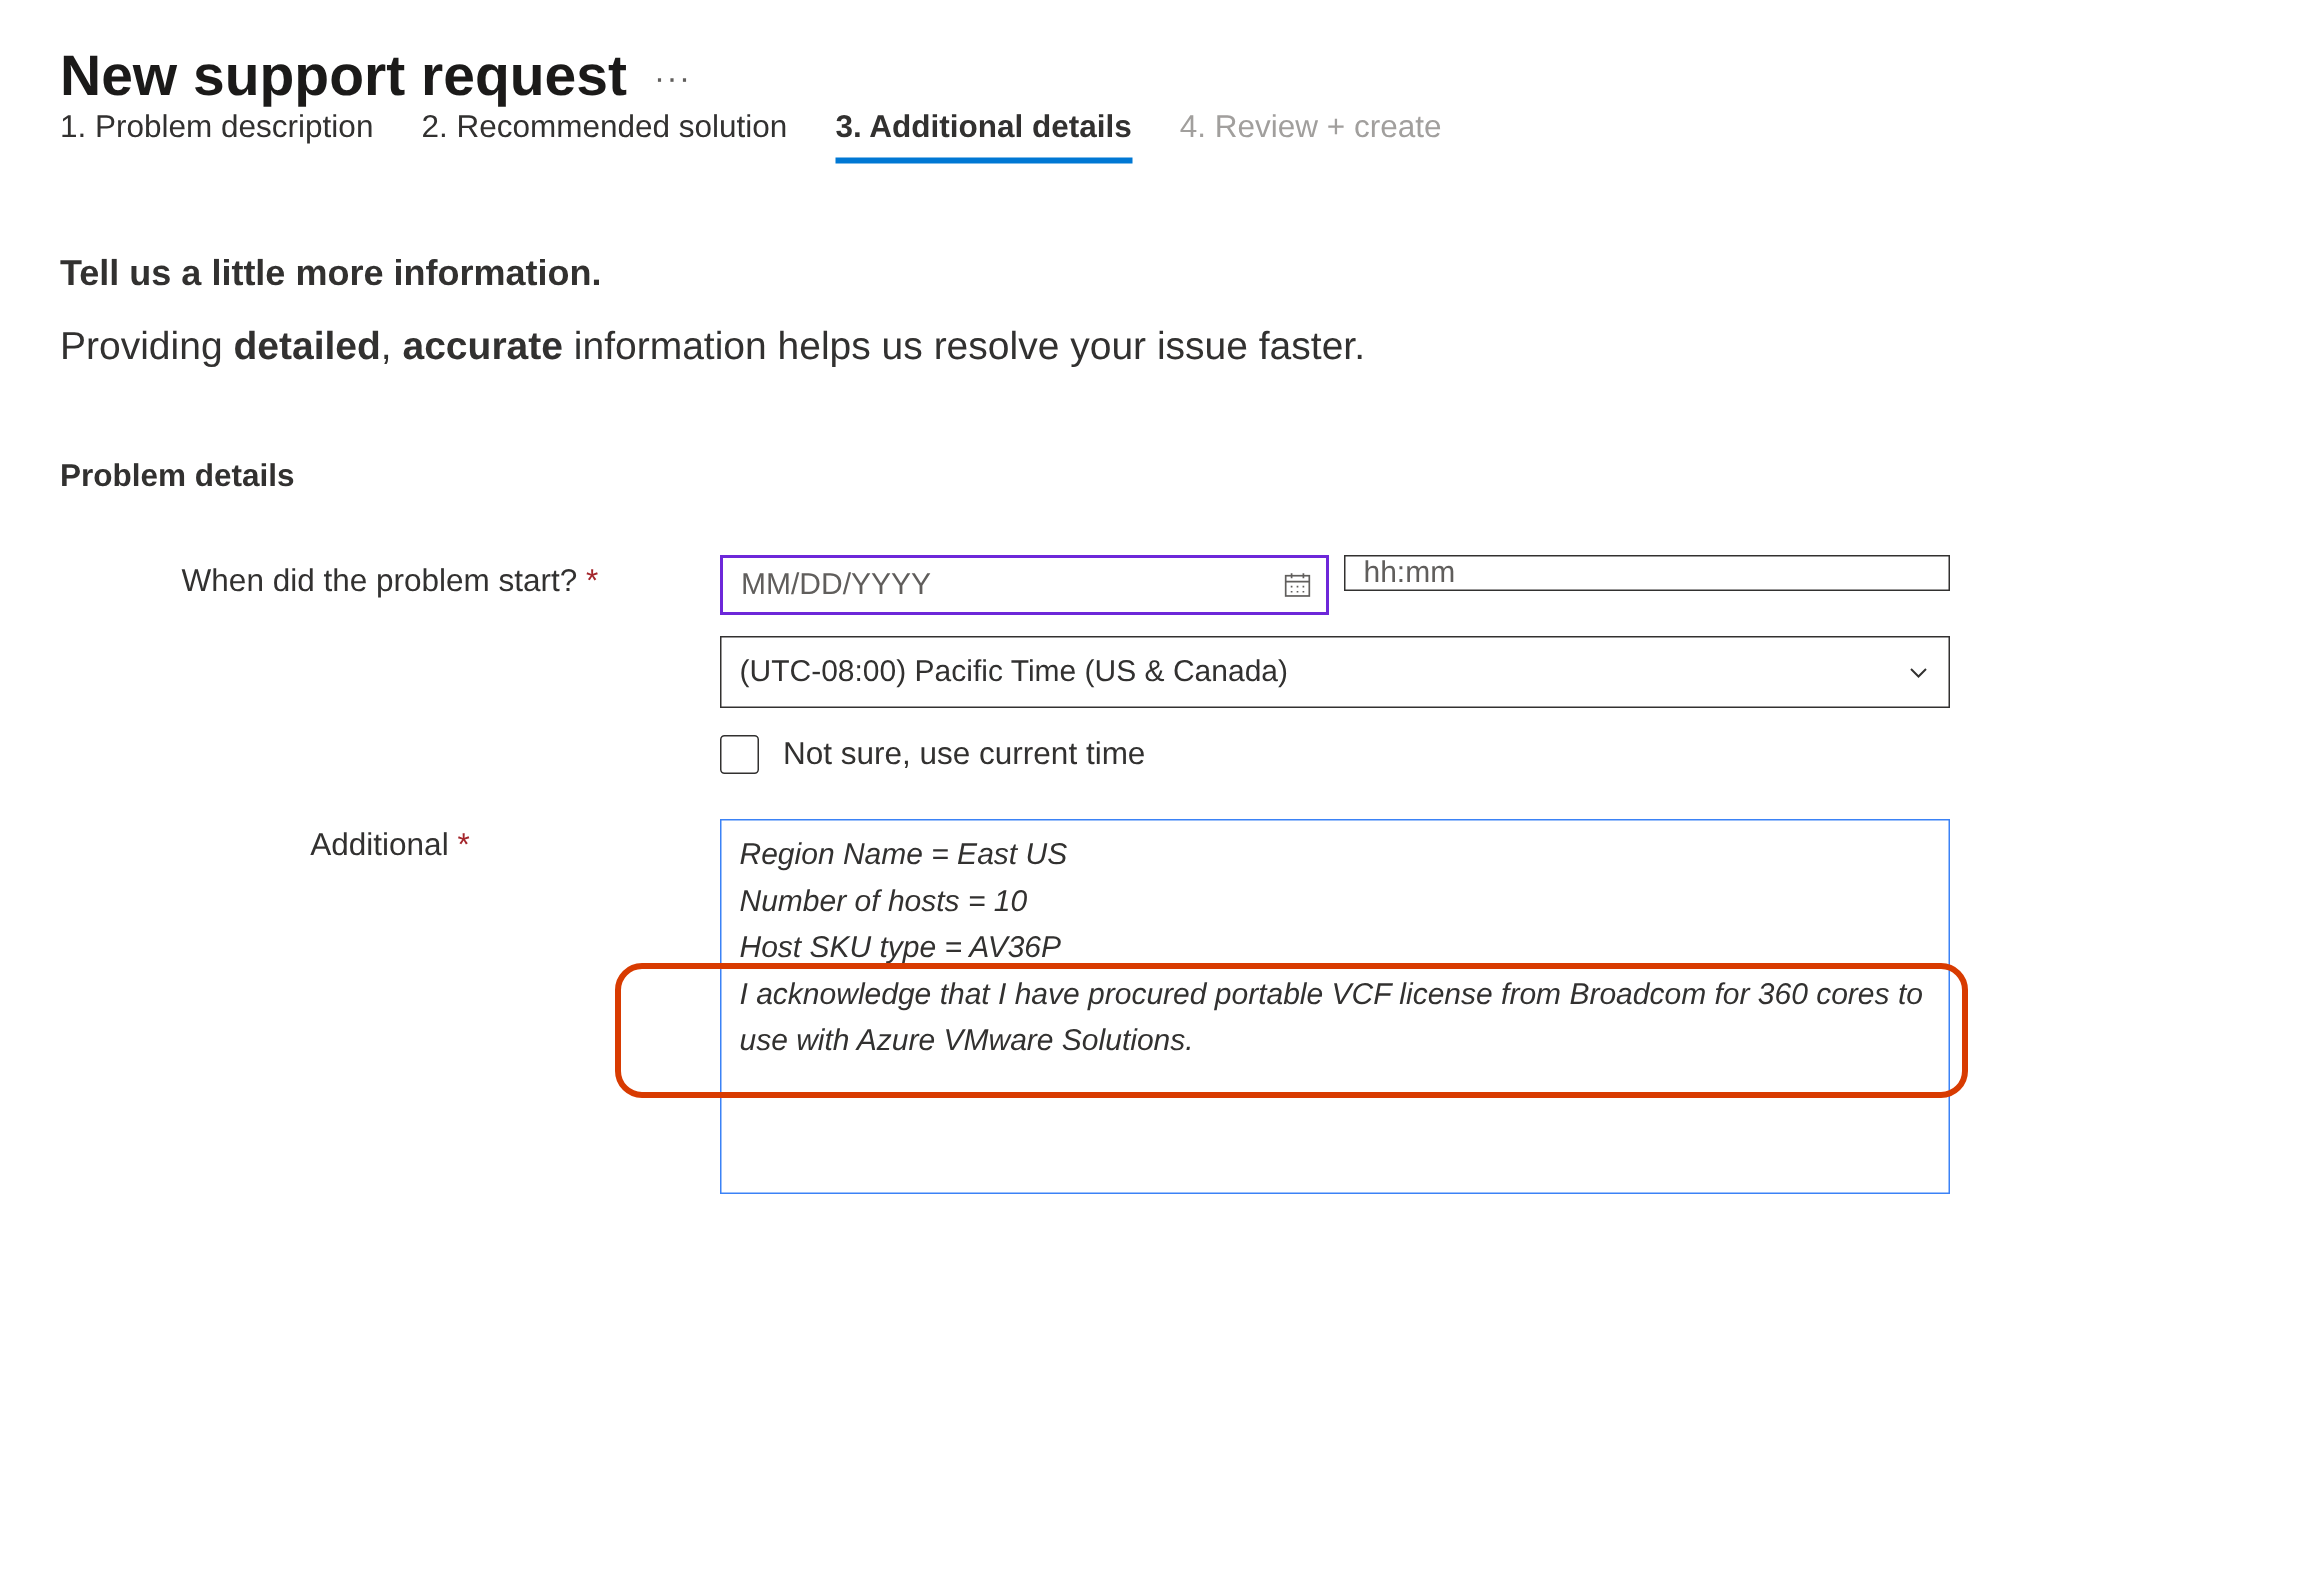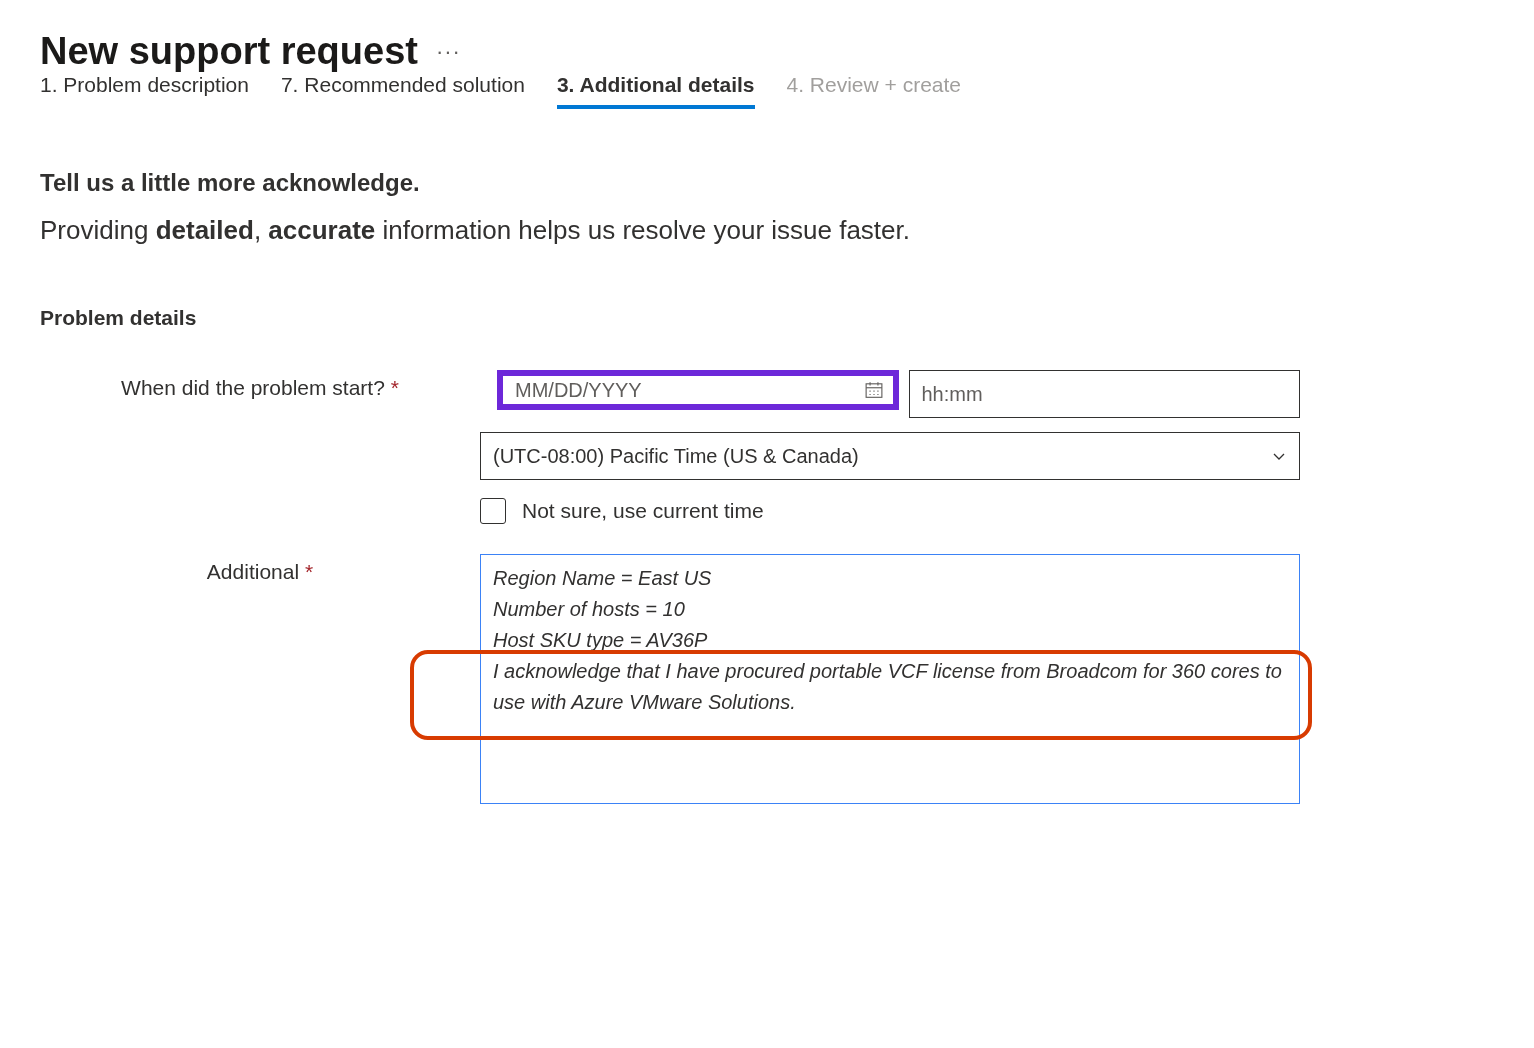--- a/index.html
+++ b/index.html
@@ -81,40 +81,39 @@
   .date-time-row {
     display: flex;
     gap: 10px;
     margin-bottom: 14px;
   }
   .date-input-wrap {
     flex: 1;
     position: relative;
     display: flex;
     align-items: center;
-    border: 6px solid #6d28d9;
+    border: 2px solid #6d28d9;
     height: 40px;
     padding: 0 12px;
-    margin-left: 17px;
   }
   .date-input-wrap .ph,
   .time-input-wrap .ph {
     color: #605e5c;
     font-size: 20px;
   }
   .cal-icon {
     position: absolute;
     right: 10px;
     top: 50%;
     transform: translateY(-50%);
   }
   .time-input-wrap {
     flex: 1;
     border: 1px solid #323130;
-    height: 48px;
+    height: 24px;
     padding: 0 12px;
     display: flex;
     align-items: center;
   }
   .tz-select {
     border: 1px solid #323130;
     height: 48px;
     padding: 0 12px;
     display: flex;
     align-items: center;
@@ -168,26 +167,26 @@
 </head>
 <body>
 
 <div class="header-row">
   <h1 class="page-title">New support request</h1>
   <span class="more-icon">···</span>
 </div>
 
 <div class="tabs">
   <div class="tab">1. Problem description</div>
-  <div class="tab">7. Recommended solution</div>
+  <div class="tab">2. Recommended solution</div>
   <div class="tab active">3. Additional details</div>
   <div class="tab disabled">4. Review + create</div>
 </div>
 
-<h2 class="section-heading">Tell us a little more acknowledge.</h2>
+<h2 class="section-heading">Tell us a little more information.</h2>
 <p class="section-subtext">
   <span>Providing </span><span class="bold">detailed</span><span>, </span><span class="bold">accurate</span><span> information helps us resolve your issue faster.</span>
 </p>
 
 <h3 class="group-heading">Problem details</h3>
 
 <div class="form-row">
   <div class="label-col">
     <span>When did the problem start?</span>
     <span class="req"> *</span>

